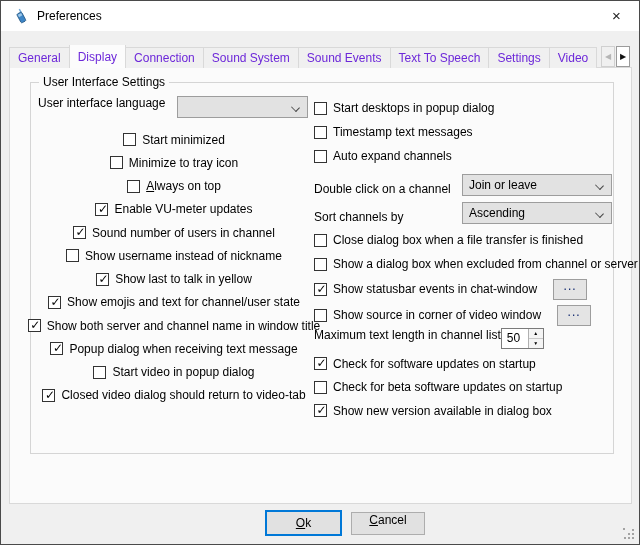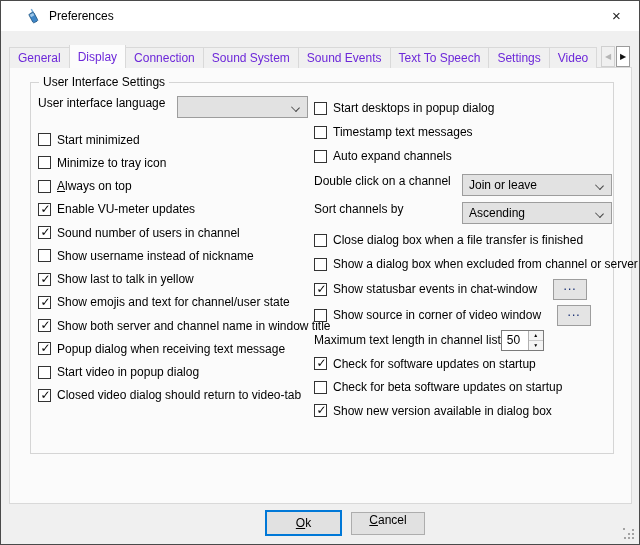--- a/index.html
+++ b/index.html
@@ -3,21 +3,21 @@
 <meta charset="utf-8">
 <style>
   * { margin:0; padding:0; box-sizing:border-box; }
   html,body { background:#888; }
   body { font-family:"Liberation Sans","DejaVu Sans",sans-serif; font-size:12px; color:#000; }
   #window {
     position:relative; width:640px; height:545px; background:#f0f0f0;
     border:1px solid #4a4a4a; overflow:hidden;
   }
   
-  #titlebar { position:absolute; left:0; top:0; width:100%; height:30px; background:#ffffff; display:flex; align-items:center;padding-left:12px; }
+  #titlebar { position:absolute; left:0; top:0; width:100%; height:30px; background:#ffffff; display:flex; align-items:center; }
   #app-icon { width:16px; height:16px; margin:0 8px 0 12px; flex:none; }
   #title-text { font-size:12px; color:#000; }
   #close-btn { position:absolute; right:0; top:0; width:45px; height:29px; display:flex; align-items:center; justify-content:center; font-size:15px; color:#1a1a1a; cursor:default; }
   
   #tabbar { position:absolute; left:8px; top:44px; width:592px; height:23px; display:flex; align-items:flex-end; overflow:hidden; white-space:nowrap; z-index:3; }
   .tab { flex:none; height:21px; padding:3px 8px; background:#f0f0f0; border:1px solid #d9d9d9; border-bottom:none; margin-left:-1px; color:#6d28d9; }
   .tab:first-child { margin-left:0; }
   .tab.active { height:25px; padding-top:5px; background:#fcfcfc; position:relative; z-index:4; margin-bottom:-1px; border-bottom:none; }
   .tab-scroll { position:absolute; top:45px; width:14px; height:21px; display:flex; align-items:center; justify-content:center; font-size:8px; z-index:5; }
   #tab-scroll-left  { left:600px; background:#f0f0f0; border:1px solid #d0d0d0; color:#b5b5b5; }
@@ -26,35 +26,35 @@
   #pane { position:absolute; left:8px; top:66px; width:623px; height:437px; background:#fbfbfb; border:1px solid #d9d9d9; }
   
   #groupbox { position:absolute; left:20px; top:14px; width:584px; height:372px; border:1px solid #d5d5d5; }
   #groupbox-title { position:absolute; left:8px; top:-8px; background:#fbfbfb; padding:0 4px; }
   
   #left-col  { position:absolute; left:28px; top:28px; width:272px; }
   #right-col { position:absolute; left:304px; top:28px; width:312px; }
   .field-row { position:relative; height:22px; display:flex; }
   .cb-row { display:flex; align-items:center; gap:6px; }
   #left-col .cb-list { margin-top:10px; }
-  #left-col .cb-row { height:23.25px; }
+  #left-col .cb-row { height:23.25px;justify-content:center; }
   .checkbox { flex:none; width:13px; height:13px; background:#fff; border:1px solid #333; position:relative; }
   .checkbox .check-glyph { position:absolute; left:0px; top:-2px; width:13px; text-align:center; font-size:12px; line-height:15px; color:#000; }
   .cb-label { white-space:nowrap; }
   
   .combo { position:relative; height:22px; background:#e2e2e2; border:1px solid #9d9d9d; padding:3px 22px 3px 6px; overflow:hidden; white-space:nowrap; }
   .chevron-down { position:absolute; right:8px; top:7px; width:7px; height:7px; border-right:1px solid #444; border-bottom:1px solid #444; transform:rotate(45deg) scale(1,0.8); }
   #language-combo { position:absolute; left:139px; top:0; width:131px; }
-  .combo-row { margin-top:6px; display:flex; align-items:flex-start; height:22px; }
+  .combo-row { margin-top:6px; display:flex; align-items:flex-end; height:22px; }
   .combo-row .combo-label { width:148px; flex:none; }
   .combo-row .combo { width:150px; flex:none; }
   
   .dots-btn { margin-left:10px; width:34px; height:21px; background:#e4e4e4; border:1px solid #9d9d9d; font-size:12px; line-height:12px; text-align:center; color:#001b66; letter-spacing:1px; }
   
-  .spin-row { display:flex; align-items:center; height:24px; }
+  .spin-row { display:flex; height:24px; }
   .spinbox { display:flex; height:21px; border:1px solid #7a7a7a; background:#fff; }
   .spin-value { width:26px; padding:2px 0 0 5px; }
   .spin-buttons { width:15px; border-left:1px solid #b0b0b0; display:flex; flex-direction:column; background:#f4f4f4; }
   .spin-btn { flex:1; font-size:5px; line-height:8px; text-align:center; color:#000; }
   .spin-btn:first-child { border-bottom:1px solid #c8c8c8; }
   
   #ok-btn { position:absolute; left:264px; top:509px; width:77px; height:26px; background:#e1e1e1; border:2px solid #0078d7; text-align:center; padding-top:4px; }
   #cancel-btn { position:absolute; left:350px; top:511px; width:74px; height:23px; background:#e1e1e1; border:1px solid #adadad; text-align:center; padding-top:0; }
   
   #resize-grip { position:absolute; right:4px; bottom:4px; width:12px; height:12px; }

